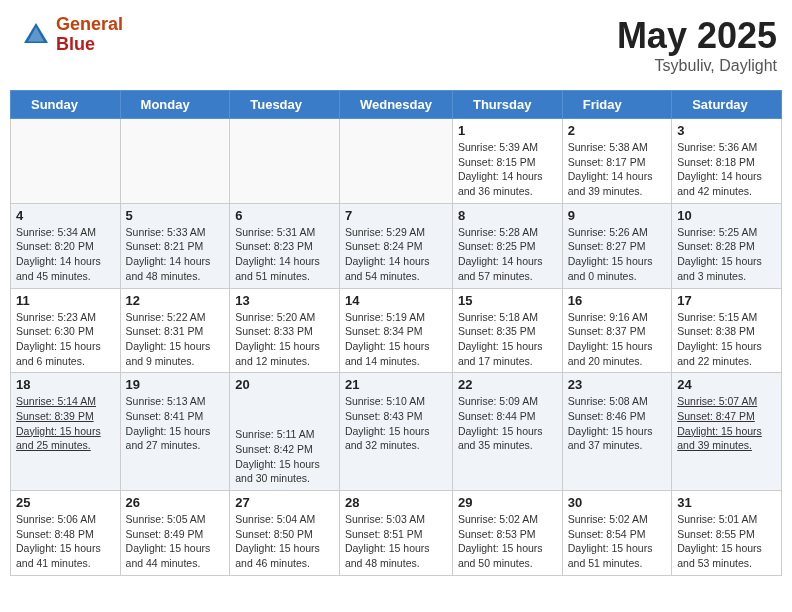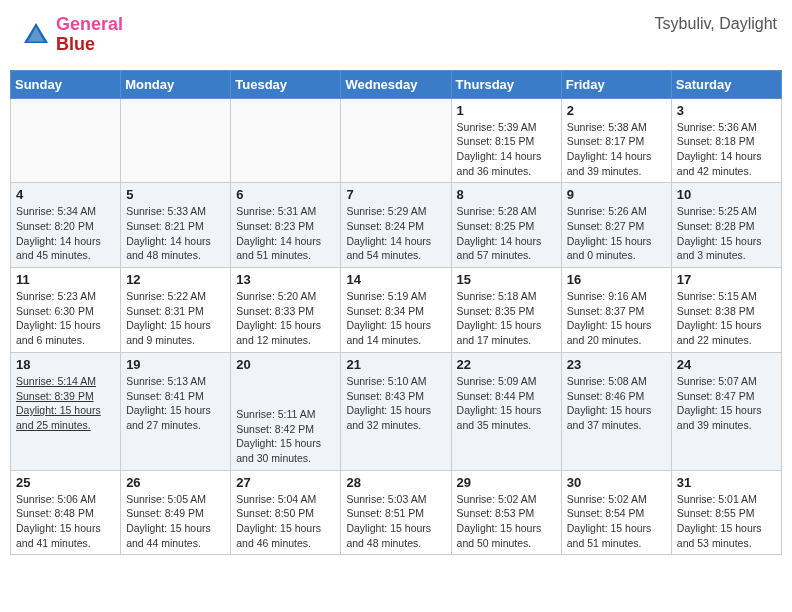--- a/index.html
+++ b/index.html
@@ -22,21 +22,21 @@
       align-items: center;
     }
     .logo-text {
       display: flex;
       flex-direction: column;
       line-height: 1.1;
     }
     .logo-general {
       font-size: 18px;
       font-weight: bold;
-      color: #ec4899;
+      color: #c2410c;
     }
     .logo-blue {
       font-size: 18px;
       font-weight: bold;
       color: #b91c1c;
     }
     .logo-icon {
       width: 32px;
       height: 32px;
       margin-right: 4px;
@@ -56,21 +56,21 @@
     .calendar {
       width: 100%;
       border-collapse: collapse;
       border: 1px solid #ccc;
     }
     .calendar th {
       background-color: #3a7cc7;
       color: #fff;
       font-size: 13px;
       font-weight: bold;
-      padding: 6px 4px;
+      padding: 6px 20px;
       text-align: left;
       border: 1px solid #5590d0;
     }
     .calendar td {
       border: 1px solid #ccc;
       vertical-align: top;
       padding: 4px 5px;
       width: 110px;
       min-height: 80px;
       font-size: 11px;
@@ -109,20 +109,21 @@
     <svg class="logo-icon" viewBox="0 0 40 40">
       <polygon points="20,5 35,30 5,30" fill="#1a6bb5"></polygon>
       <polygon points="20,10 30,28 10,28" fill="#fff" opacity="0.3"></polygon>
     </svg>
     <div class="logo-text">
       <span class="logo-general">General</span>
       <span class="logo-blue">Blue</span>
     </div>
   </div>
   <div class="title-block">
+    <div class="title-month">May 2025</div>
     <div class="title-location">Tsybuliv, Daylight</div>
   </div>
 </div>
 
 <table class="calendar">
   <thead>
     <tr>
     <th>Sunday</th>
         <th>Monday</th>
         <th>Tuesday</th>
@@ -300,21 +301,21 @@
         </td>
         <td>
           <span class="day-number">23</span>
           <div class="day-info" style="white-space: pre-line;">Sunrise: 5:08 AM
 Sunset: 8:46 PM
 Daylight: 15 hours
 and 37 minutes.</div>
         </td>
         <td>
           <span class="day-number">24</span>
-          <div class="day-info" style="white-space: pre-line;">Sunrise: 5:07 AM
+          <div class="day-info" style="white-space: pre-line; text-decoration: underline;">Sunrise: 5:07 AM
 Sunset: 8:47 PM
 Daylight: 15 hours
 and 39 minutes.</div>
         </td>
       </tr>
       <tr>
         <td>
           <span class="day-number">25</span>
           <div class="day-info" style="white-space: pre-line;">Sunrise: 5:06 AM
 Sunset: 8:48 PM

